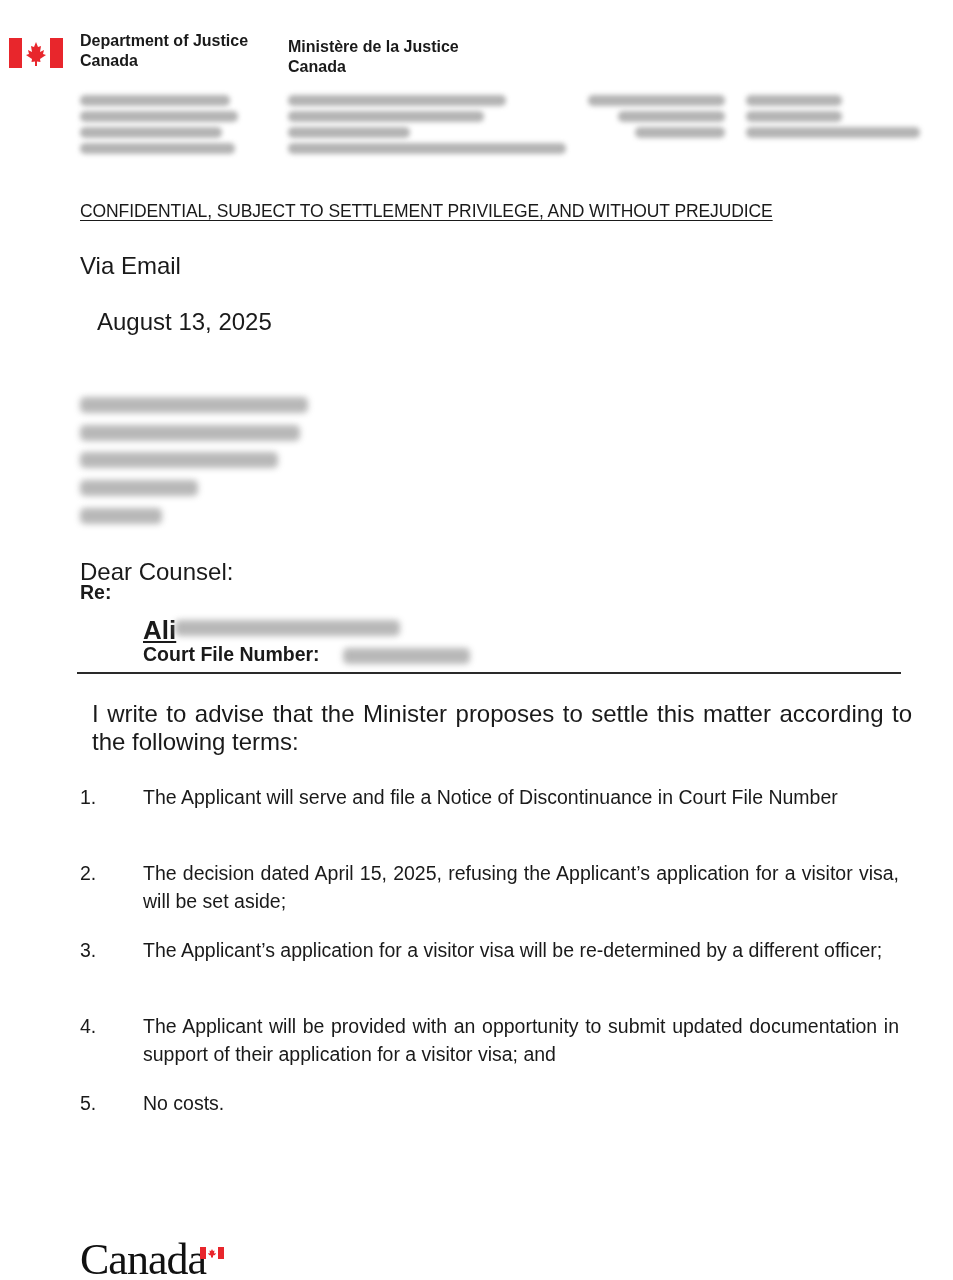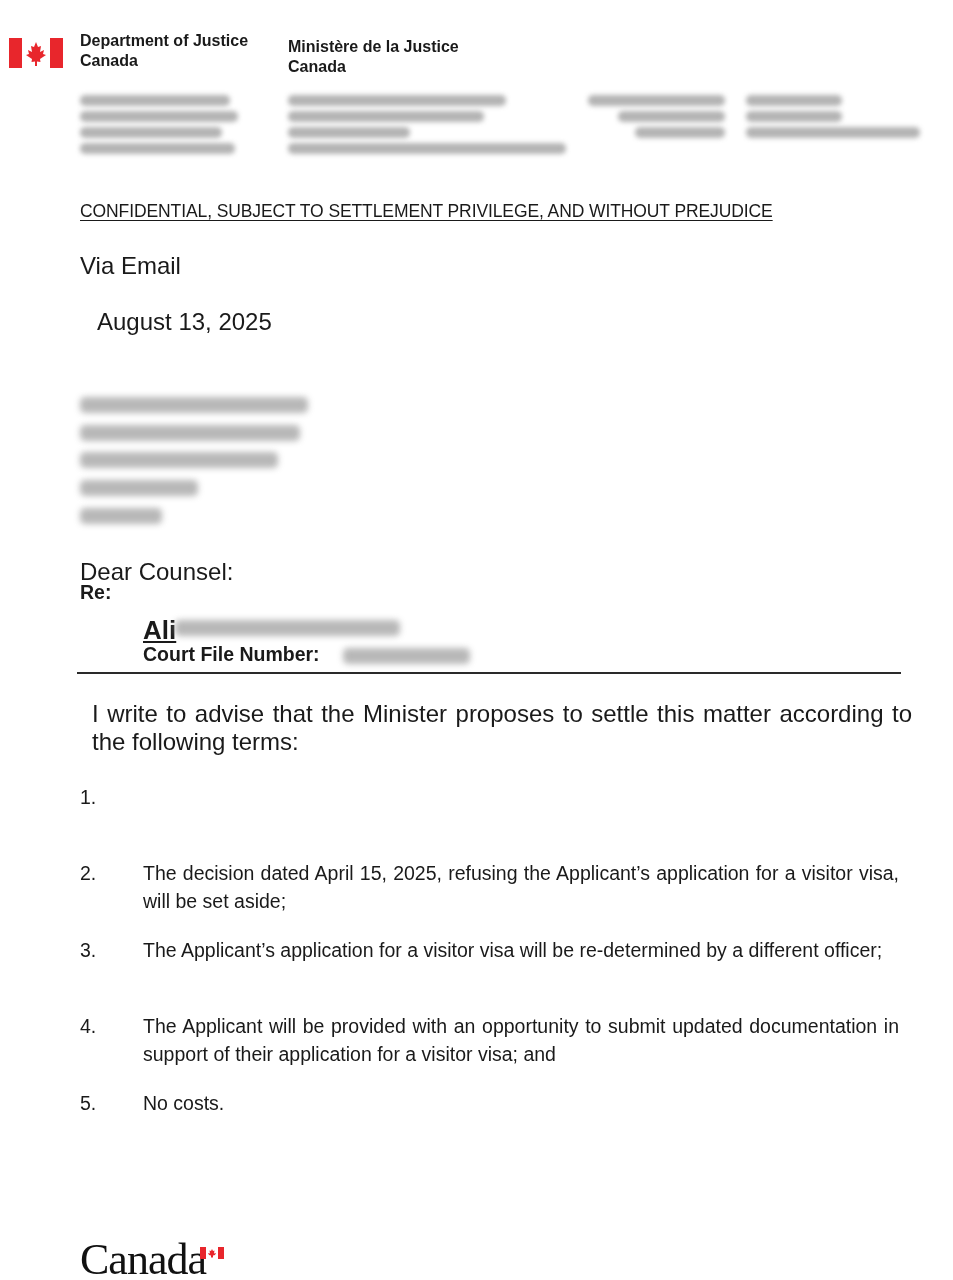--- a/index.html
+++ b/index.html
@@ -101,20 +101,21 @@
 <div class="blur-bar big" style="left:175px; top:620px; width:225px;"></div>
 <div class="abs cf-text">Court File Number:</div>
 <div class="blur-bar big" style="left:343px; top:648px; width:127px;"></div>
 <div class="abs rule"></div>
 
 <div class="abs para intro">I write to advise that the Minister proposes to settle this matter according to the following terms:</div>
 
 <div>
   <div class="abs item-num" style="top:783px;">1.</div>
   <div class="abs item-text" style="top:783px;">
+    <div>The Applicant will serve and file a Notice of Discontinuance in Court File Number</div>
   </div>
 
   <div class="abs item-num" style="top:859px;">2.</div>
   <div class="abs item-text" style="top:859px;">The decision dated April 15, 2025, refusing the Applicant’s application for a visitor visa, will be set aside;</div>
 
   <div class="abs item-num" style="top:936px;">3.</div>
   <div class="abs item-text" style="top:936px;">The Applicant’s application for a visitor visa will be re-determined by a different officer;</div>
 
   <div class="abs item-num" style="top:1012px;">4.</div>
   <div class="abs item-text" style="top:1012px;">The Applicant will be provided with an opportunity to submit updated documentation in support of their application for a visitor visa; and</div>

